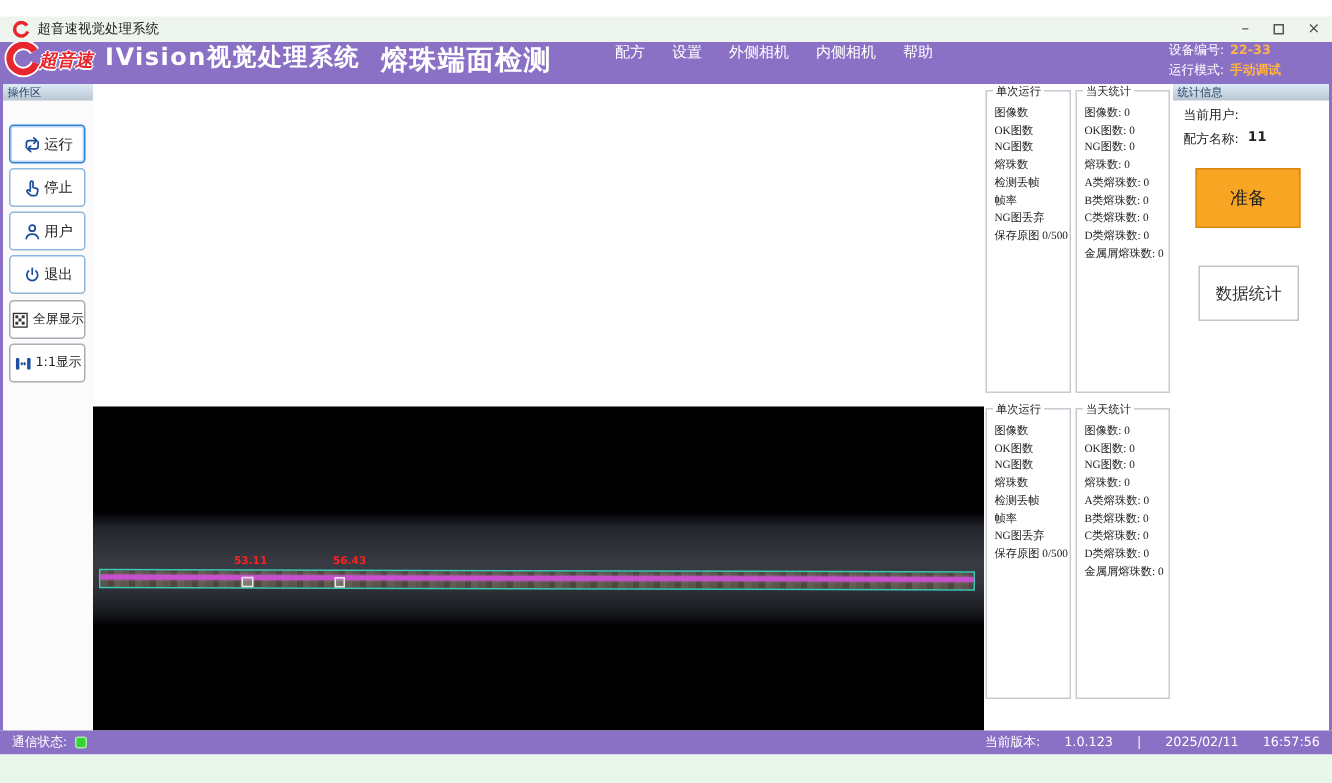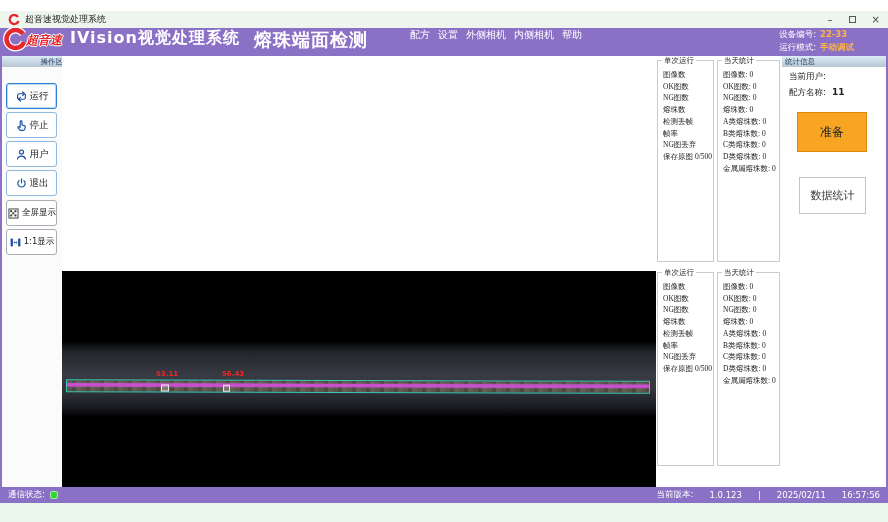--- a/index.html
+++ b/index.html
@@ -17,34 +17,34 @@
 
   
   .header{position:absolute;left:0;top:28px;width:888px;height:28px;background:#8b71c6;
     display:flex;align-items:flex-start;color:#fff;}
   .brand{display:flex;align-items:center;margin-left:2px;}
   .brand svg{width:26px;height:24px;}
   .brand-text{font-size:12px;font-weight:900;font-style:italic;color:#e8262d;
     text-shadow:-1px 0 #fff,1px 0 #fff,0 -1px #fff,0 1px #fff;margin-left:-2px;}
   .app-title{font-size:16px;font-weight:bold;letter-spacing:1px;margin-left:8px;}
   .subtitle{font-size:18px;font-weight:bold;margin-left:14px;letter-spacing:1px;}
-  .menu{display:flex;gap:8px;margin-left:42px;font-size:10px;}
+  .menu{display:flex;gap:18px;margin-left:42px;font-size:10px;}
   .menu div{cursor:default;white-space:nowrap;}
   .devinfo{margin-left:auto;margin-right:12px;font-size:8.5px;line-height:12.5px;}
   .devrow{display:flex;}
   .devrow .lbl{width:52px;text-align:right;}
   .devrow .val{width:56px;text-align:left;margin-left:4px;color:#ffb347;font-weight:bold;}
 
   
   .content{position:absolute;left:0;top:56px;width:888px;height:431px;background:#fff;}
   .edge{position:absolute;top:0;bottom:0;width:2px;background:#8b71c6;}
   .edge.l{left:0;} .edge.r{right:0;}
 
   
-  .sidebar{position:absolute;left:2px;top:0;width:62px;height:431px;background:#fbfbfb;border-right:1px solid #e0e0e0;text-align:right;}
+  .sidebar{position:absolute;left:2px;top:0;width:62px;height:431px;background:#fbfbfb;border-right:1px solid #e0e0e0;}
   .panel-caption{height:11px;background:linear-gradient(180deg,#dcebf6,#b9c6d2);
     font-size:7.5px;line-height:11px;color:#1c3a5e;padding-left:3px;}
   .sbtn{position:absolute;left:4px;width:51px;height:26px;background:#fff;border:1px solid #8fb8dc;
     border-radius:3px;display:flex;align-items:center;justify-content:center;gap:2px;
     font-size:9.5px;color:#222;cursor:default;}
   .sbtn svg{width:13px;height:13px;flex:0 0 auto;}
   .sbtn.run{border:1px solid #2f7fd6;box-shadow:0 0 0 1px #bcd8f2 inset;}
   .sbtn.gray{border-color:#a8aeb4;font-size:8.5px;}
 
   

